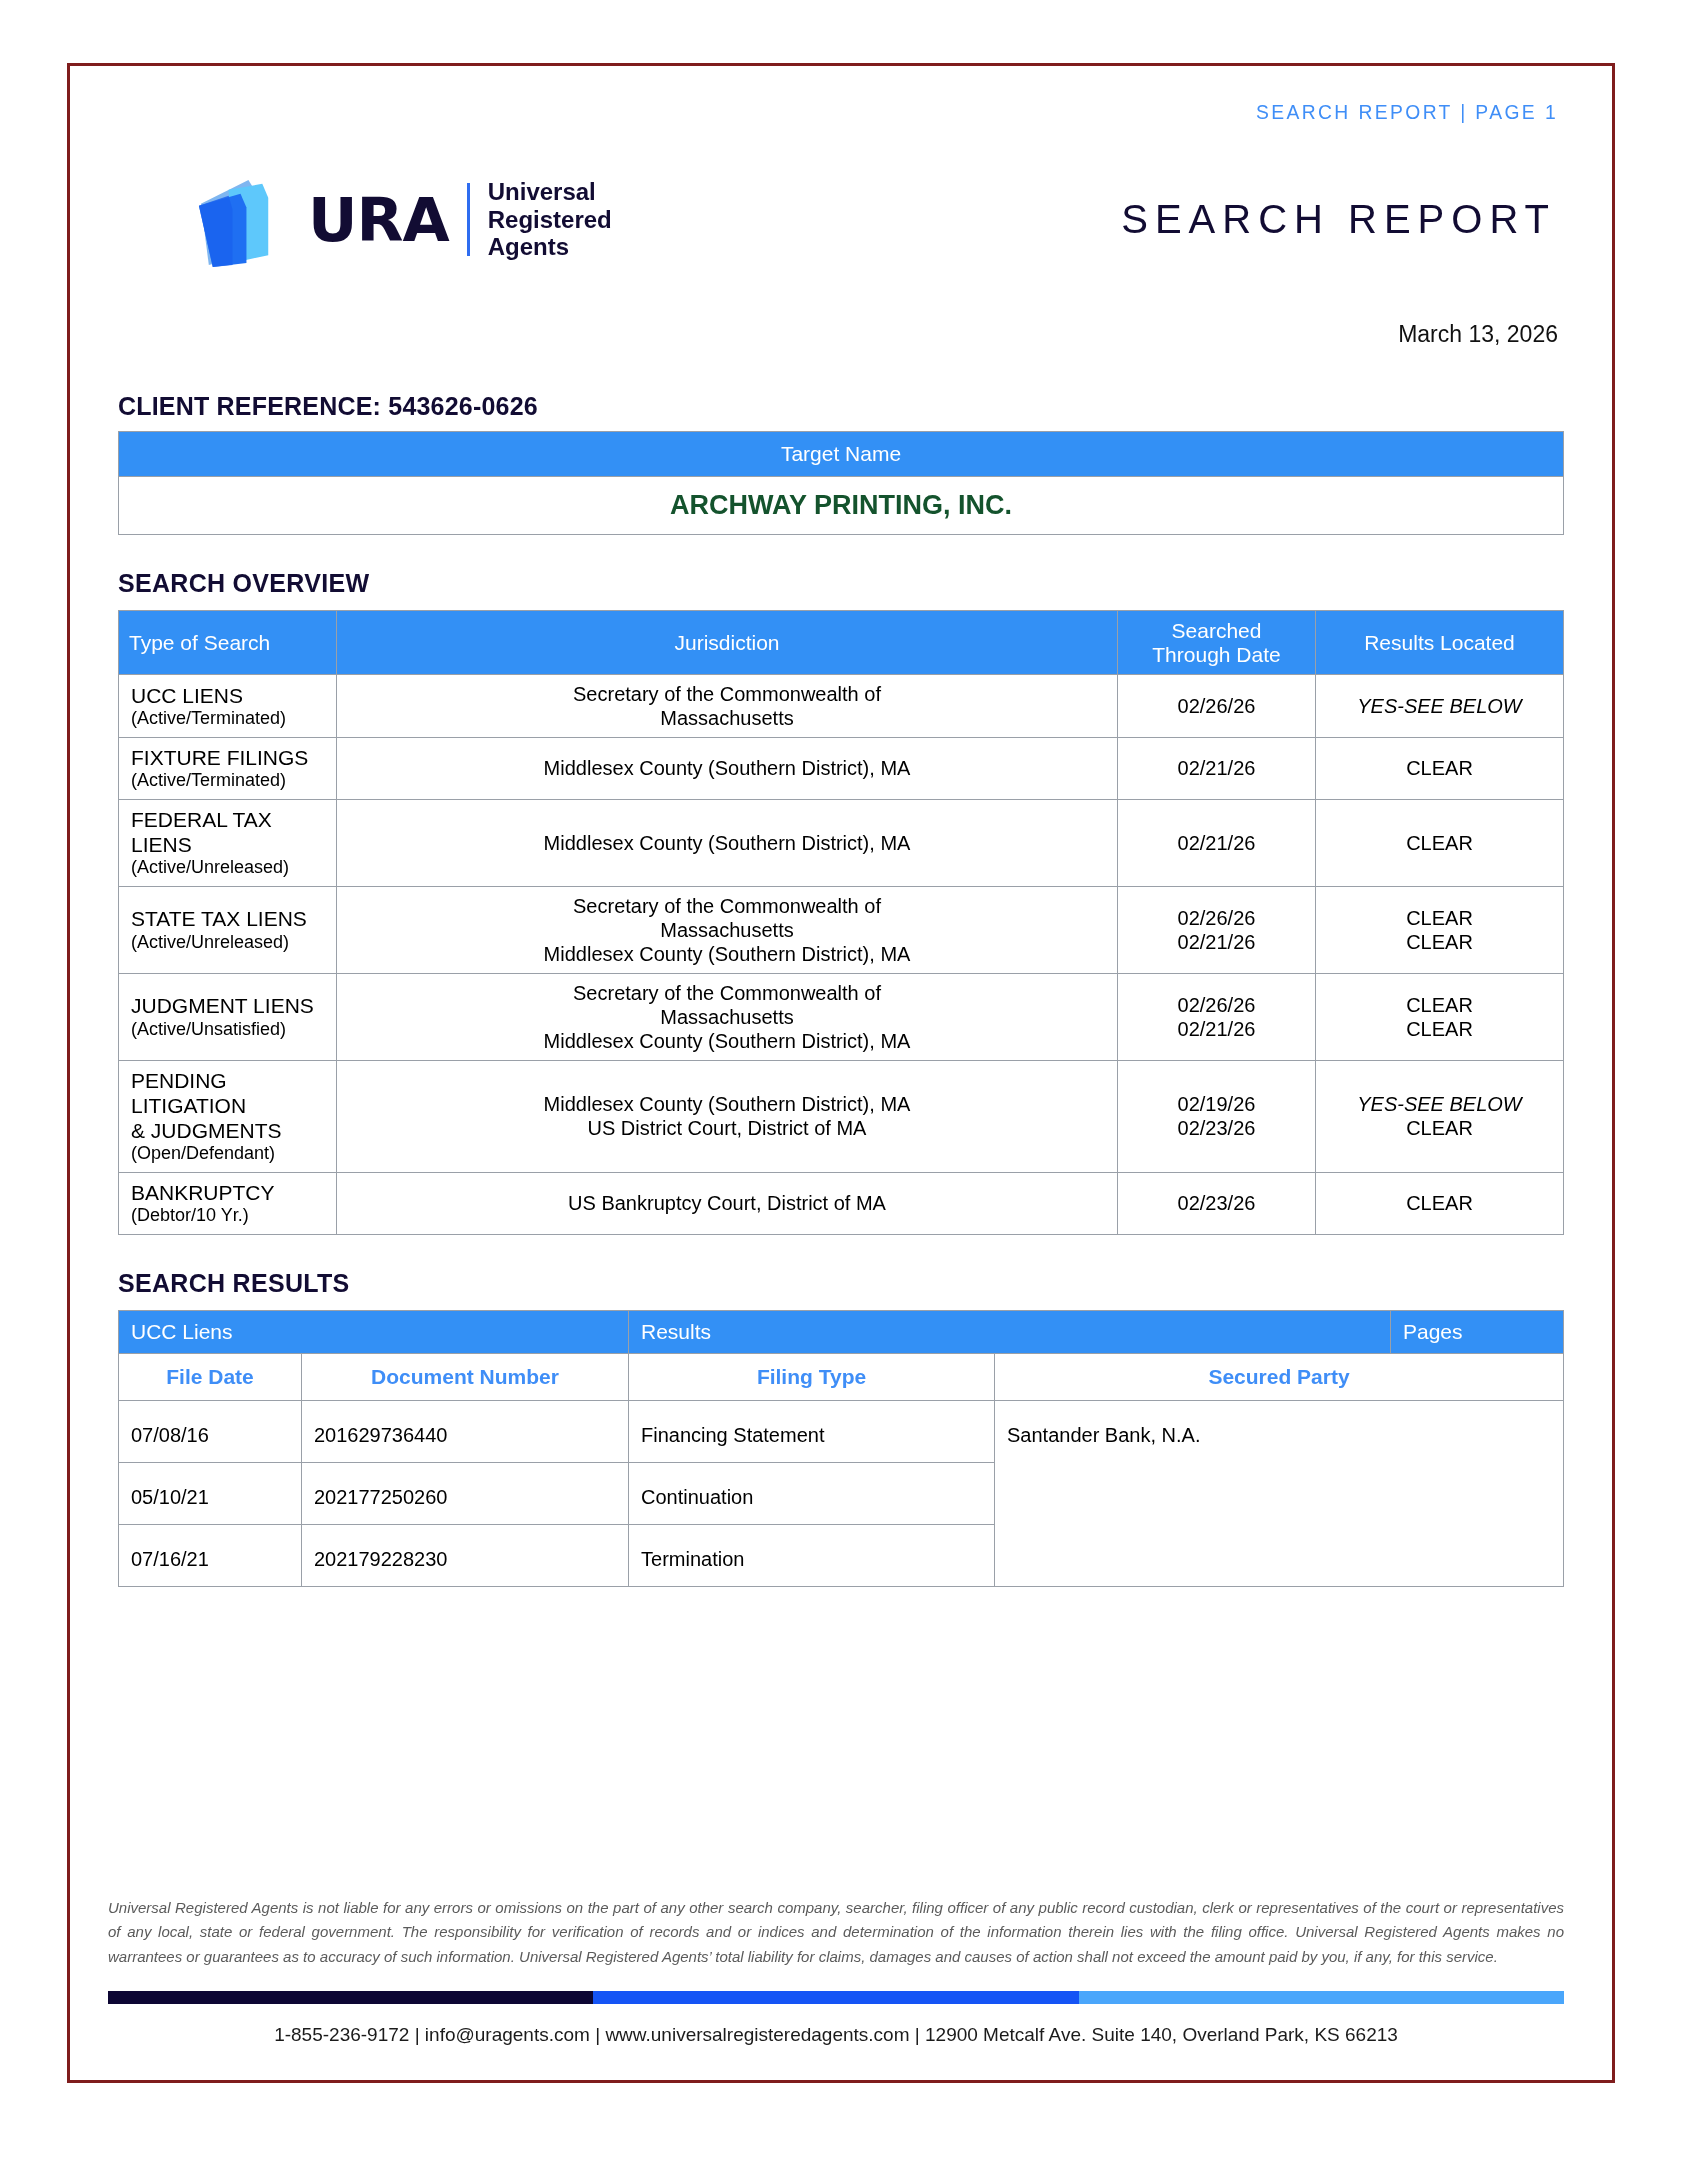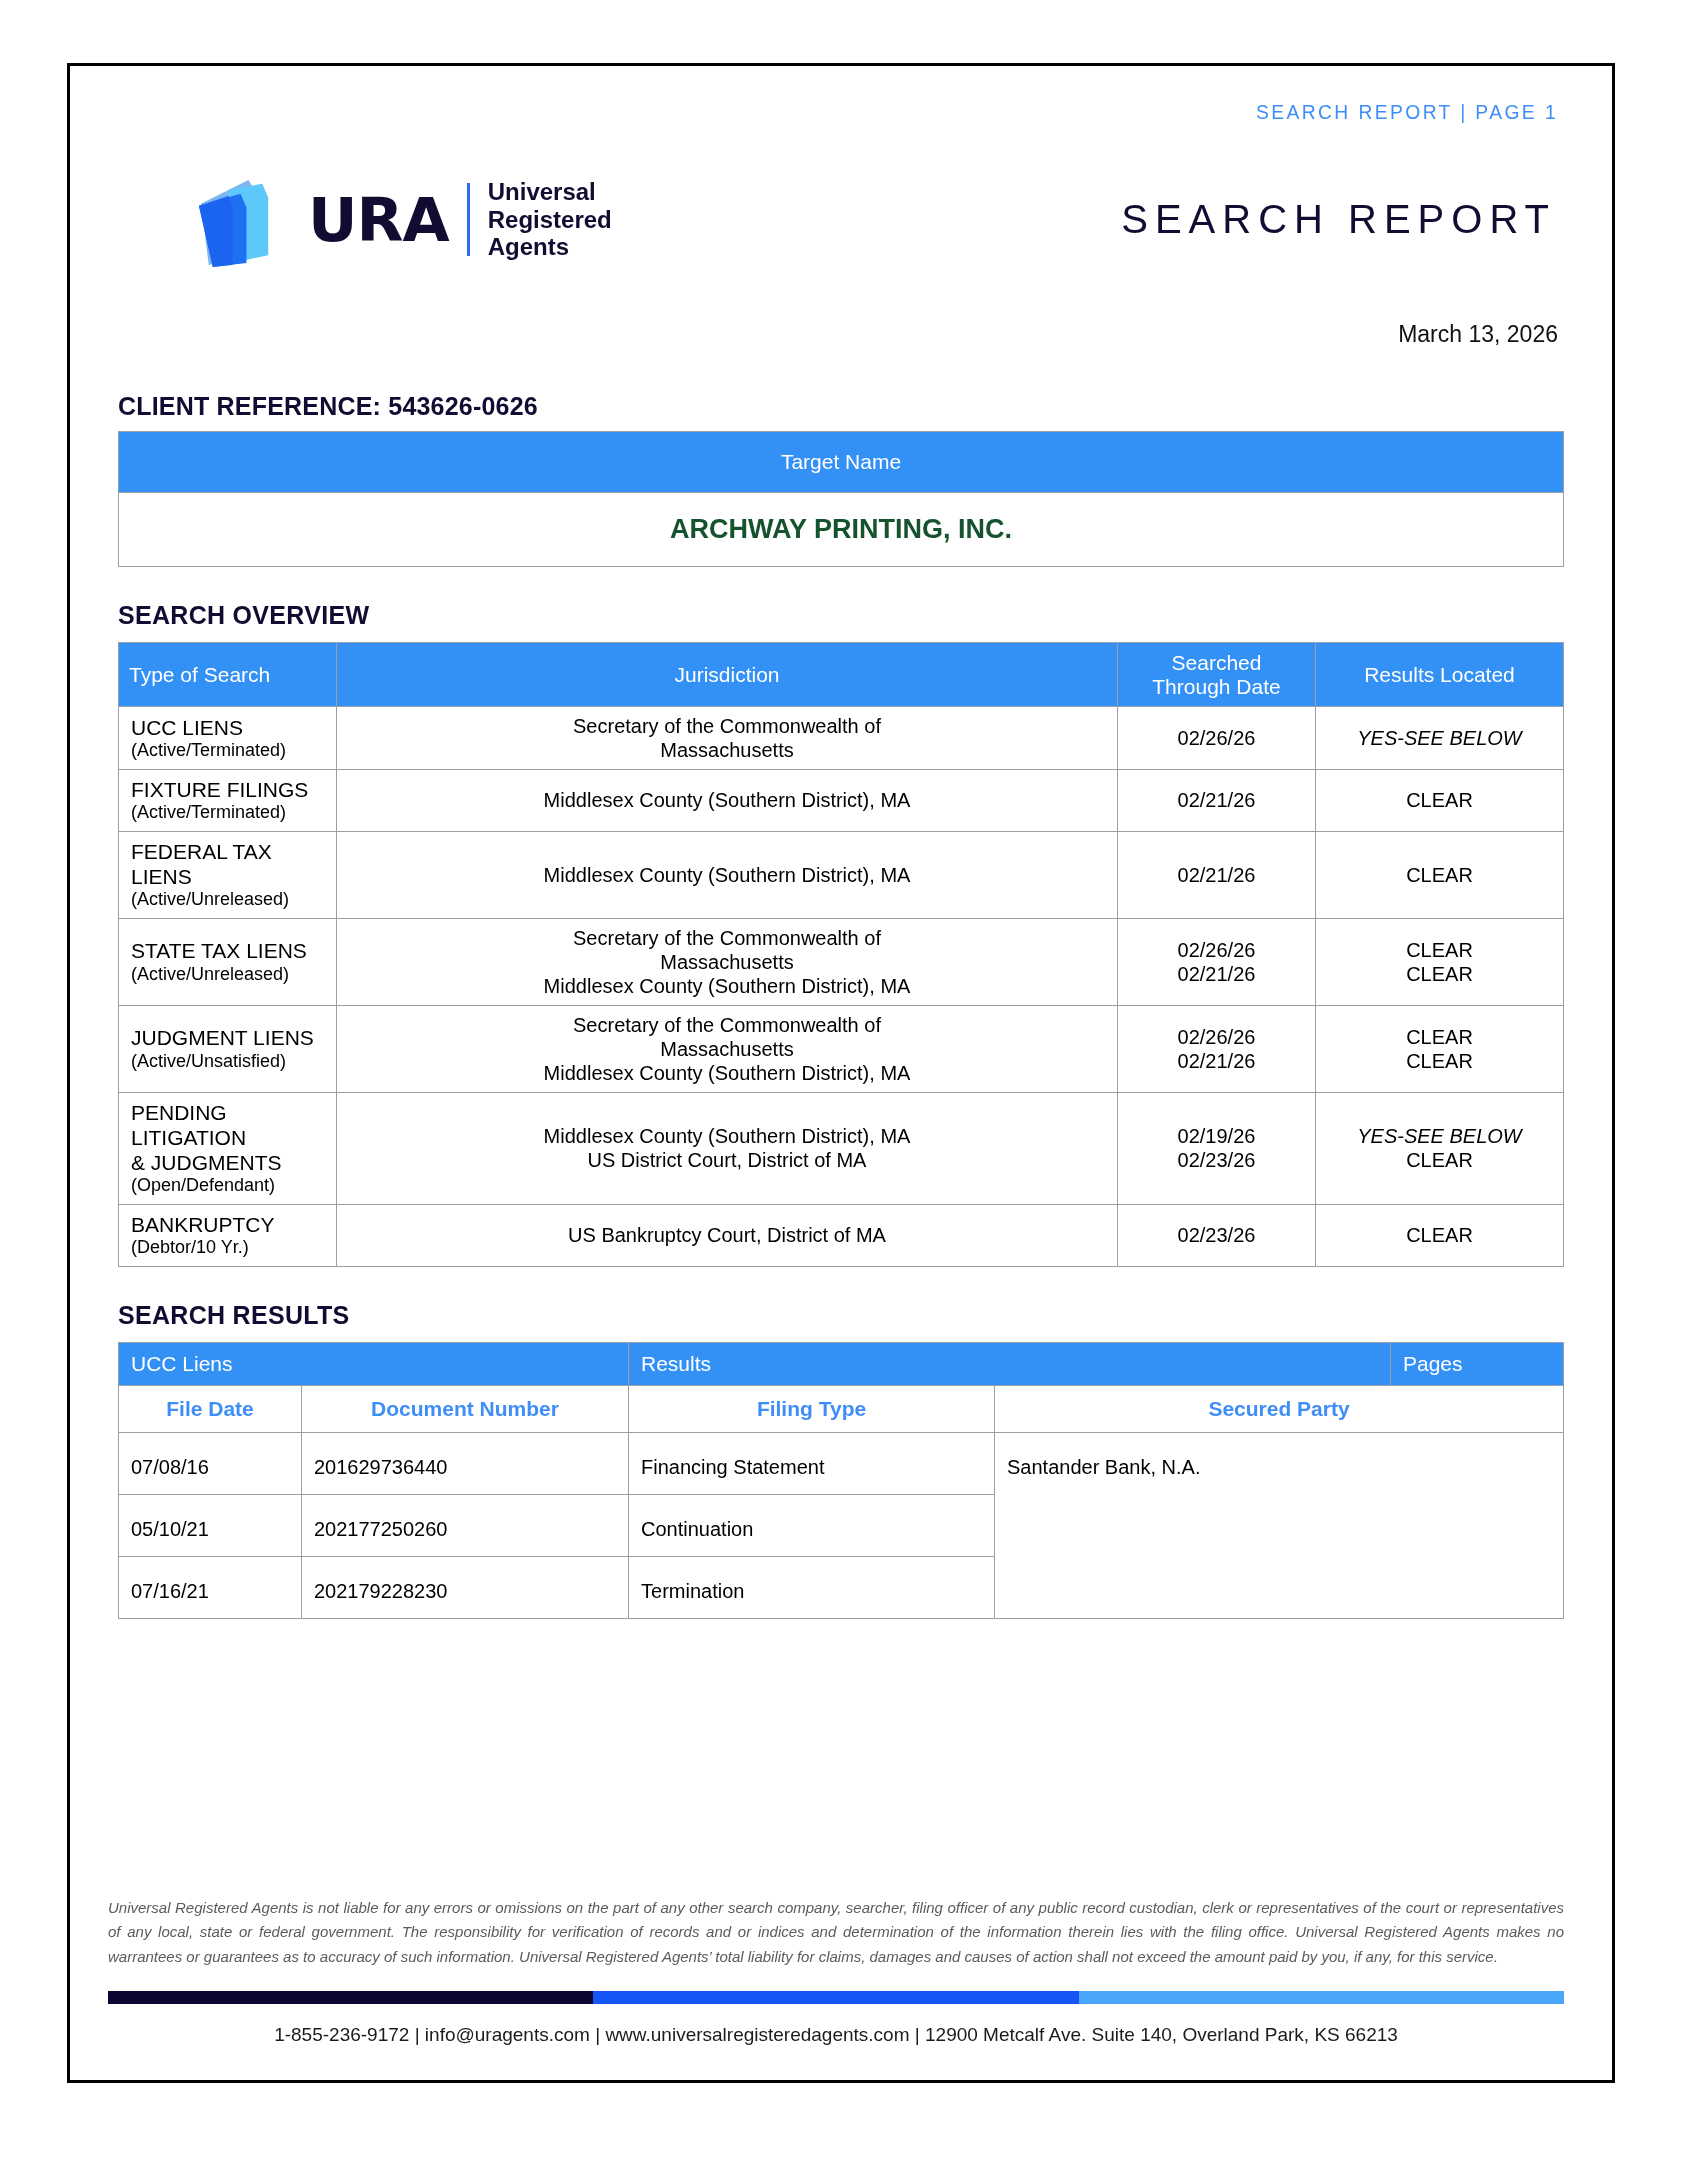--- a/index.html
+++ b/index.html
@@ -14,21 +14,21 @@
     color: #000000;
     position: relative;
     overflow: hidden;
   }
   .page {
     position: absolute;
     left: 67px;
     top: 63px;
     width: 1548px;
     height: 2020px;
-    border: 3px solid #000000;
+    border: 3px solid #7f1d1d;
     box-sizing: border-box;
     background: #ffffff;
   }
   .page-inner {
     padding: 28px 48px 0 48px;
     height: 100%;
     box-sizing: border-box;
     position: relative;
   }
 
@@ -109,21 +109,21 @@
   }
 
   
   table {
     border-collapse: collapse;
     width: 100%;
     table-layout: fixed;
   }
   .tbl td, .tbl th {
     border: 1px solid #9aa0a8;
-    padding: 8px;
+    padding: 0;
     margin-top: 17px;
   }
   .blue-head {
     background: #3390f5;
     color: #ffffff;
     font-weight: normal;
     font-size: 21px;
     text-align: center;
     height: 44px;
   }

